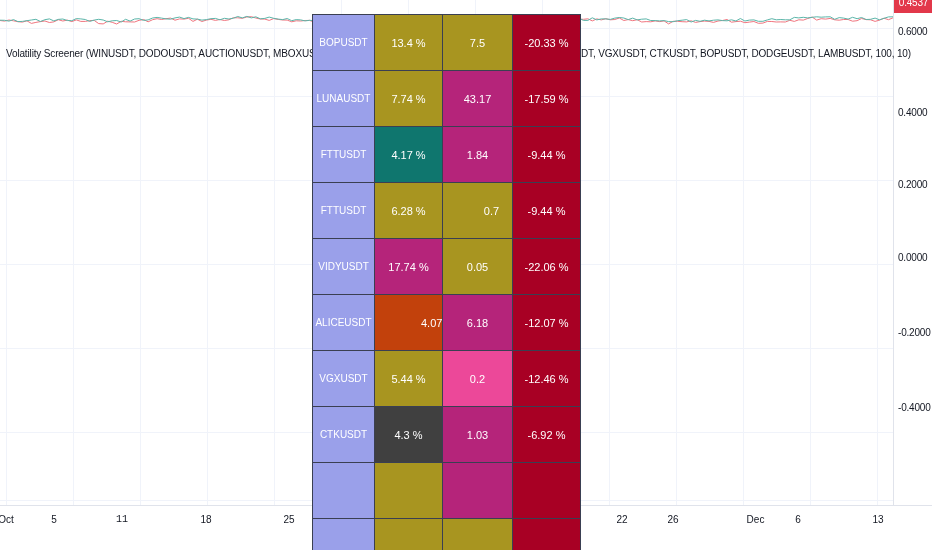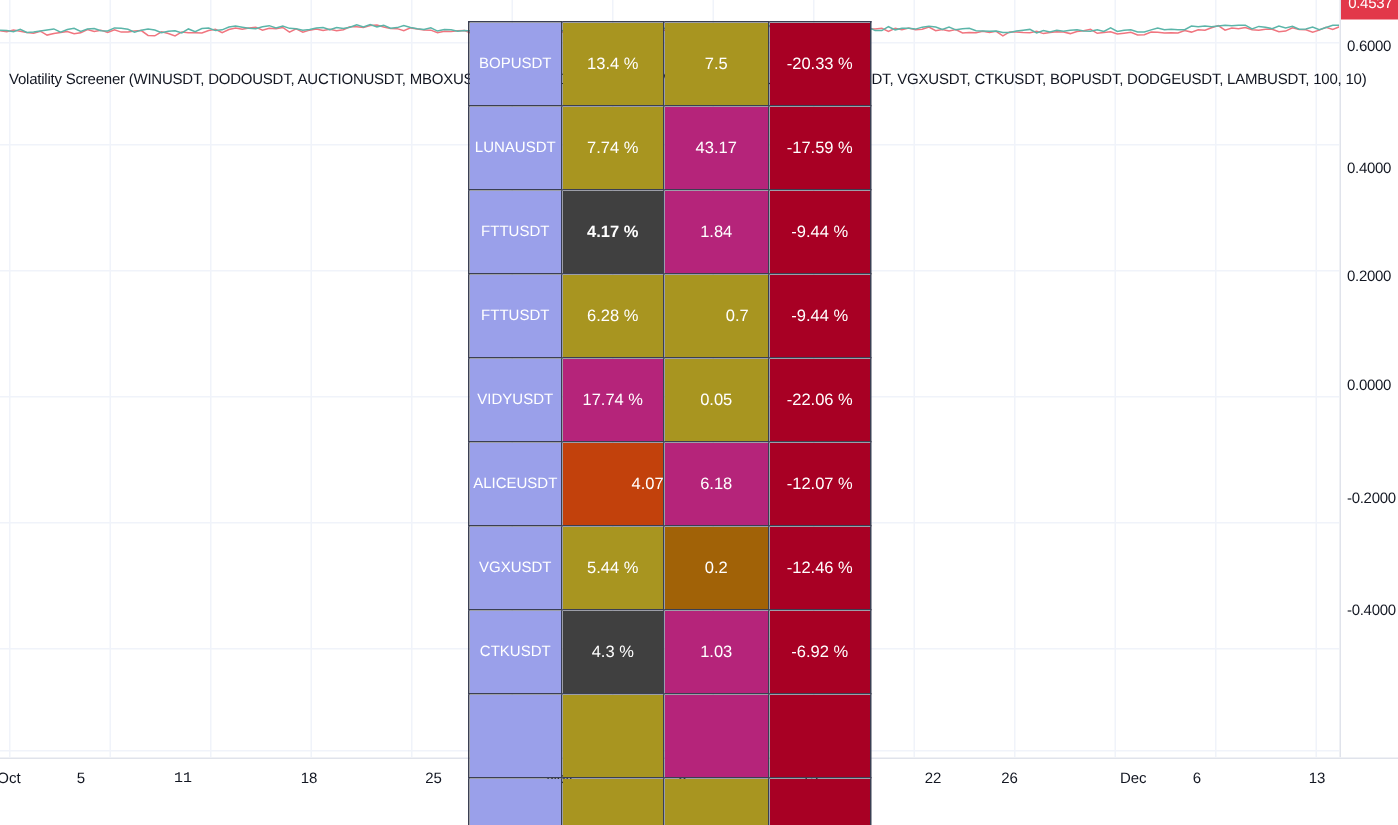--- a/index.html
+++ b/index.html
@@ -172,21 +172,21 @@
           <td class="c4" style="background: rgb(168, 0, 36);">-20.33 %</td>
         </tr>
         <tr>
           <td class="sym" style="background: rgb(154, 160, 234);">LUNAUSDT</td>
           <td class="c2" style="background: rgb(168, 149, 32);">7.74 %</td>
           <td class="c3" style="background: rgb(181, 36, 122);">43.17</td>
           <td class="c4" style="background: rgb(168, 0, 36);">-17.59 %</td>
         </tr>
         <tr>
           <td class="sym" style="background: rgb(154, 160, 234); margin-left: 28px;">FTTUSDT</td>
-          <td class="c2" style="background: #404040; font-weight: bold;">4.17 %</td>
+          <td class="c2" style="background: #0f766e;">4.17 %</td>
           <td class="c3" style="background: rgb(181, 36, 122);">1.84</td>
           <td class="c4" style="background: rgb(168, 0, 36);">-9.44 %</td>
         </tr>
         <tr>
           <td class="sym" style="background: rgb(154, 160, 234);">FTTUSDT</td>
           <td class="c2" style="background: rgb(168, 149, 32);">6.28 %</td>
           <td class="c3" style="background: rgb(168, 149, 32); padding-left: 28px;">0.7</td>
           <td class="c4" style="background: rgb(168, 0, 36);">-9.44 %</td>
         </tr>
         <tr>
@@ -197,21 +197,21 @@
         </tr>
         <tr>
           <td class="sym" style="background: rgb(154, 160, 234);">ALICEUSDT</td>
           <td class="c2" style="background: #c2410c; padding-left: 46px;">4.07 %</td>
           <td class="c3" style="background: rgb(181, 36, 122);">6.18</td>
           <td class="c4" style="background: rgb(168, 0, 36);">-12.07 %</td>
         </tr>
         <tr>
           <td class="sym" style="background: rgb(154, 160, 234);">VGXUSDT</td>
           <td class="c2" style="background: rgb(168, 149, 32);">5.44 %</td>
-          <td class="c3" style="background: #a16207;">0.2</td>
+          <td class="c3" style="background: #ec4899;">0.2</td>
           <td class="c4" style="background: rgb(168, 0, 36);">-12.46 %</td>
         </tr>
         <tr>
           <td class="sym" style="background: rgb(154, 160, 234);">CTKUSDT</td>
           <td class="c2" style="background: #404040;">4.3 %</td>
           <td class="c3" style="background: rgb(181, 36, 122);">1.03</td>
           <td class="c4" style="background: rgb(168, 0, 36);">-6.92 %</td>
         </tr>
         <tr class="clip-bottom">
           <td class="sym" style="background: rgb(154, 160, 234);"></td>

